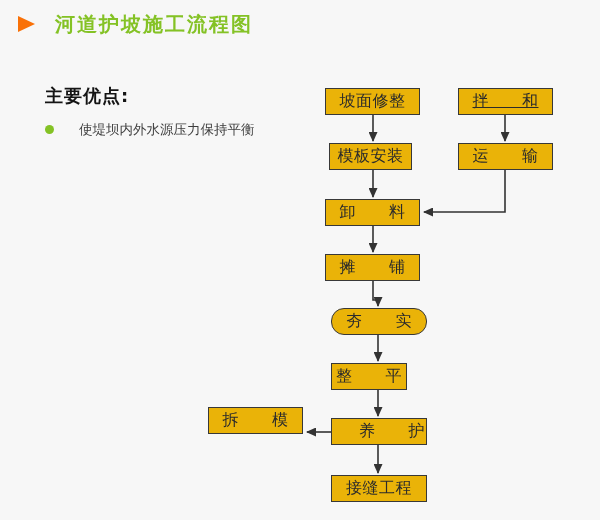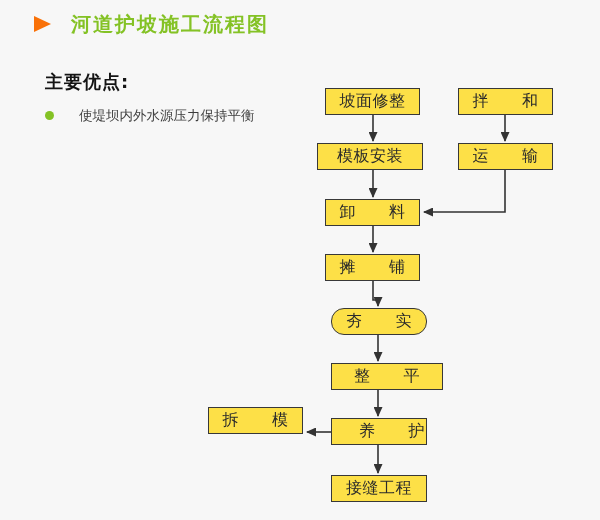--- a/index.html
+++ b/index.html
@@ -15,57 +15,57 @@
   body{
     font-family:"DejaVu Sans","Liberation Sans",sans-serif;
     background:var(--bg);
     position:relative;
     overflow:hidden;
   }
   .page{position:relative;width:600px;height:520px;background:var(--bg);}
 
   
   .title-row{
-    position:absolute;left:34px;top:14px;
+    position:absolute;left:18px;top:14px;
     display:flex;align-items:center;gap:20px;
   }
   .tri-icon{
     width:0;height:0;
     border-top:8.5px solid transparent;
     border-bottom:8.5px solid transparent;
     border-left:17px solid var(--orange);
   }
   .page-title{
     font-size:20px;font-weight:bold;color:var(--green);
     letter-spacing:2px;line-height:1;
   }
 
   
-  .advantages{position:absolute;left:45px;top:70px;width:260px;}
+  .advantages{position:absolute;left:45px;top:84px;width:260px;}
   .adv-heading{
     font-size:18px;font-weight:bold;color:#141414;
     letter-spacing:1px;margin-bottom:10px;
   }
   .adv-list{list-style:none;}
   .adv-item{
     display:flex;align-items:center;gap:25px;
     font-size:13.5px;color:#3d3d3d;
     height:23px;line-height:23px;white-space:nowrap;
   }
   .dot-icon{
     width:9px;height:9px;border-radius:50%;
     background:var(--green);flex:0 0 9px;
   }
 
   
   .flowchart{position:absolute;left:0;top:0;width:600px;height:520px;}
   .flow-connectors{position:absolute;left:0;top:0;width:600px;height:520px;}
   .flow-node{
     position:absolute;
-    background:#fde047;
+    background:#eab308;
     border:1.6px solid var(--boxborder);
     display:flex;align-items:center;justify-content:center;
     font-size:16px;color:var(--boxtext);
     white-space:pre;letter-spacing:0.5px;
   }
 </style>
 </head>
 <body>
 
 <div class="page">
@@ -100,26 +100,26 @@
           <polyline points="378,335 378,361" fill="none" stroke="#333333" stroke-width="1.6" marker-end="url(#arrowhead)"></polyline>
           <polyline points="378,390 378,416" fill="none" stroke="#333333" stroke-width="1.6" marker-end="url(#arrowhead)"></polyline>
           <polyline points="378,445 378,473" fill="none" stroke="#333333" stroke-width="1.6" marker-end="url(#arrowhead)"></polyline>
           <polyline points="505,115 505,141" fill="none" stroke="#333333" stroke-width="1.6" marker-end="url(#arrowhead)"></polyline>
           <polyline points="505,170 505,212 424,212" fill="none" stroke="#333333" stroke-width="1.6" marker-end="url(#arrowhead)"></polyline>
           <polyline points="331,432 307,432" fill="none" stroke="#333333" stroke-width="1.6" marker-end="url(#arrowhead)"></polyline>
         </g>
     </svg>
     <div>
         <div class="flow-node" style="left: 325px; top: 88px; width: 95px; height: 27px;">坡面修整</div>
-        <div class="flow-node" style="left: 317px; top: 143px; width: 106px; height: 27px;">模板安装</div>
+        <div class="flow-node" style="left: 329px; top: 143px; width: 83px; height: 27px;">模板安装</div>
         <div class="flow-node" style="left: 325px; top: 199px; width: 95px; height: 27px;">卸　　料</div>
         <div class="flow-node" style="left: 325px; top: 254px; width: 95px; height: 27px;">摊　　铺</div>
         <div class="flow-node" style="left: 331px; top: 308px; width: 96px; height: 27px; border-radius: 13px;">夯　　实</div>
-        <div class="flow-node" style="left: 331px; top: 363px; width: 112px; height: 27px;">整　　平</div>
+        <div class="flow-node" style="left: 331px; top: 363px; width: 76px; height: 27px;">整　　平</div>
         <div class="flow-node" style="left: 331px; top: 418px; width: 96px; height: 27px; padding-left: 26px;">养　　护</div>
         <div class="flow-node" style="left: 331px; top: 475px; width: 96px; height: 27px;">接缝工程</div>
-        <div class="flow-node" style="left: 458px; top: 88px; width: 95px; height: 27px;">拌　　和</div>
+        <div class="flow-node" style="left: 458px; top: 88px; width: 95px; height: 27px; text-decoration: underline;">拌　　和</div>
         <div class="flow-node" style="left: 458px; top: 143px; width: 95px; height: 27px;">运　　输</div>
         <div class="flow-node" style="left: 208px; top: 407px; width: 95px; height: 27px;">拆　　模</div>
       </div>
   </div>
 
 </div>
 
 </body></html>

